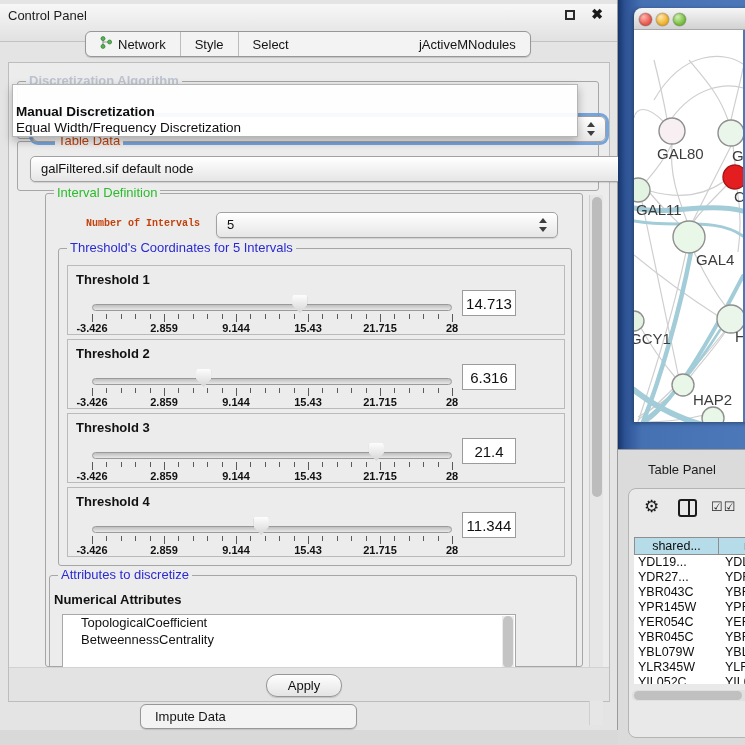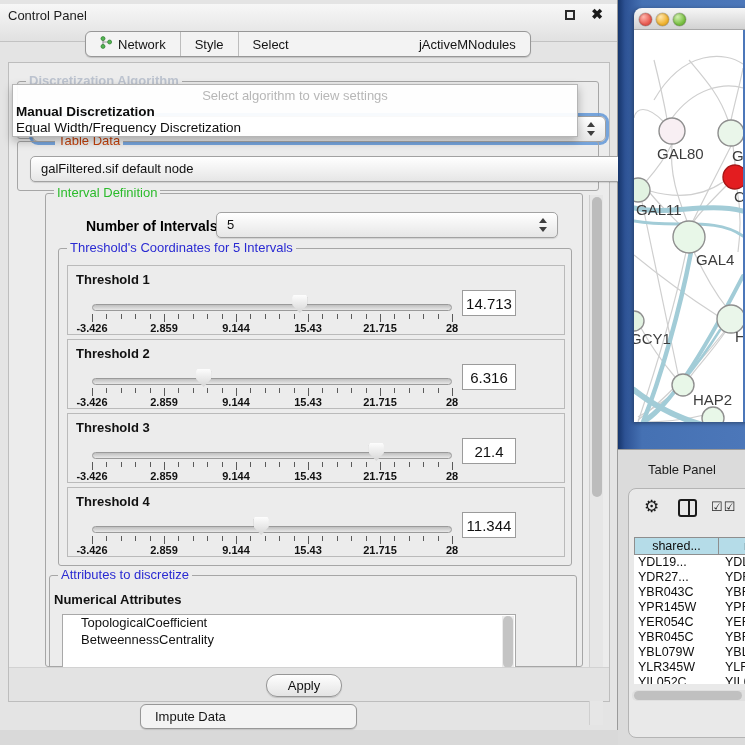--- a/index.html
+++ b/index.html
@@ -44,21 +44,21 @@
   #tabledata-group { left:8px; top:78px; width:582px; height:50px; }
   .combo { position:absolute; border-radius:5px; background:linear-gradient(#ffffff,#e6e6e6);
     border:1px solid #a2a2a2; font-size:13px; color:#101010; line-height:24px; padding-left:10px; box-shadow:0 1px 1px rgba(0,0,0,.12); }
   .stepper { position:absolute; right:9px; top:50%; transform:translateY(-50%); width:9px; height:14px; }
   .stepper:before, .stepper:after { content:""; position:absolute; left:0; border-left:4.5px solid transparent; border-right:4.5px solid transparent; }
   .stepper:before { top:0; border-bottom:5px solid #3e3e3e; }
   .stepper:after { bottom:0; border-top:5px solid #3e3e3e; }
   #tabledata-combo { left:12px; top:14px; width:622px; height:26px; }
 
   #interval-group { left:36px; top:130px; width:538px; height:474px; }
-  #intervals-label { position:absolute; left:40px; top:24px; font-size:14px; font-weight:bold; color:#000000; }
+  #intervals-label { position:absolute; left:40px; top:24px; font-size:10px; font-weight:bold; color:#c2410c;font-family:Liberation Mono, monospace; }
   #intervals-combo { left:170px; top:18px; width:342px; height:26px; }
 
   #thr-group { position:absolute; left:12px; top:54px; width:514px; height:318px; border:1px solid #a6a6a6; border-radius:3px; }
   .thr-box { position:absolute; left:8px; width:498px; height:70px; background:#ececec; border:1px solid #bababa; }
   .thr-label { position:absolute; left:8px; top:6px; font-size:13px; font-weight:bold; color:#111; }
   .sl-track { position:absolute; left:24px; top:38px; width:360px; height:7px; border-radius:4px;
     background:linear-gradient(#bfbfbf,#e8e8e8); border:1px solid #9a9a9a; }
   .sl-thumb { position:absolute; top:29px; width:15px; height:18px;
     background:linear-gradient(#fdfdfd,#d6d6d6);
     clip-path:polygon(8% 0,92% 0,100% 12%,100% 55%,50% 100%,0 55%,0 12%);
@@ -340,21 +340,20 @@
           <div class="attr-item">BetweennessCentrality</div>
         </div>
     </div>
 
     <div id="apply-row">
       <div id="apply-btn">Apply</div>
     </div>
   </div>
 
   <div id="algo-popup">
-    <div id="popup-hint">Select algorithm to view settings</div>
   <div class="popup-opt bold" style="top: 19px;">Manual Discretization</div>
       <div class="popup-opt" style="top: 35px;">Equal Width/Frequency Discretization</div>
     </div>
 
   <div id="bottom-tabbar" class="tabbar">
       <span class="tab">
         <span>Impute Data</span>
       </span>
       <span class="tab selected">
         <span>Discretize Data</span>

